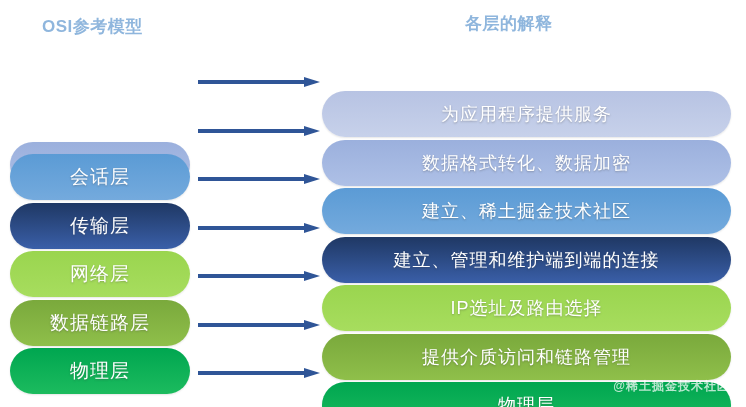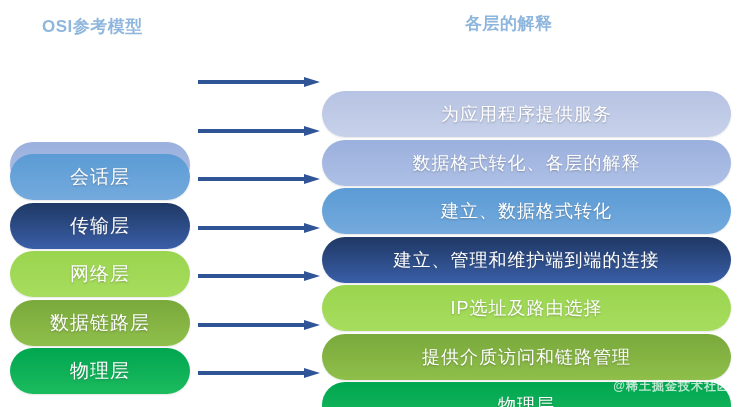--- a/index.html
+++ b/index.html
@@ -128,33 +128,33 @@
       </div>
       <div class="row" style="top: 105.5px;">
         <div class="pill pill-left" style="background: linear-gradient(rgb(155, 176, 221) 0%, rgb(174, 192, 230) 100%); margin-top: 36px;">
           <span class="pill-label">表示层</span>
         </div>
         <div class="arrow">
           <div class="shaft" style="background: rgb(47, 85, 151);"></div>
           <div class="head" style="border-left-color: rgb(47, 85, 151);"></div>
         </div>
         <div class="pill pill-right" style="background: linear-gradient(rgb(155, 176, 221) 0%, rgb(174, 192, 230) 100%);">
-          <span class="pill-label">数据格式转化、各层的解释</span>
+          <span class="pill-label">数据格式转化、数据加密</span>
         </div>
       </div>
       <div class="row" style="top: 154px;">
         <div class="pill pill-left" style="background: linear-gradient(rgb(91, 155, 213) 0%, rgb(116, 170, 221) 100%);">
           <span class="pill-label">会话层</span>
         </div>
         <div class="arrow">
           <div class="shaft" style="background: rgb(47, 85, 151);"></div>
           <div class="head" style="border-left-color: rgb(47, 85, 151);"></div>
         </div>
         <div class="pill pill-right" style="background: linear-gradient(rgb(91, 155, 213) 0%, rgb(116, 170, 221) 100%);">
-          <span class="pill-label">建立、数据格式转化</span>
+          <span class="pill-label">建立、稀土掘金技术社区</span>
         </div>
       </div>
       <div class="row" style="top: 202.5px;">
         <div class="pill pill-left" style="background: linear-gradient(rgb(31, 56, 100) 0%, rgb(58, 95, 168) 100%);">
           <span class="pill-label">传输层</span>
         </div>
         <div class="arrow">
           <div class="shaft" style="background: rgb(47, 85, 151);"></div>
           <div class="head" style="border-left-color: rgb(47, 85, 151);"></div>
         </div>

